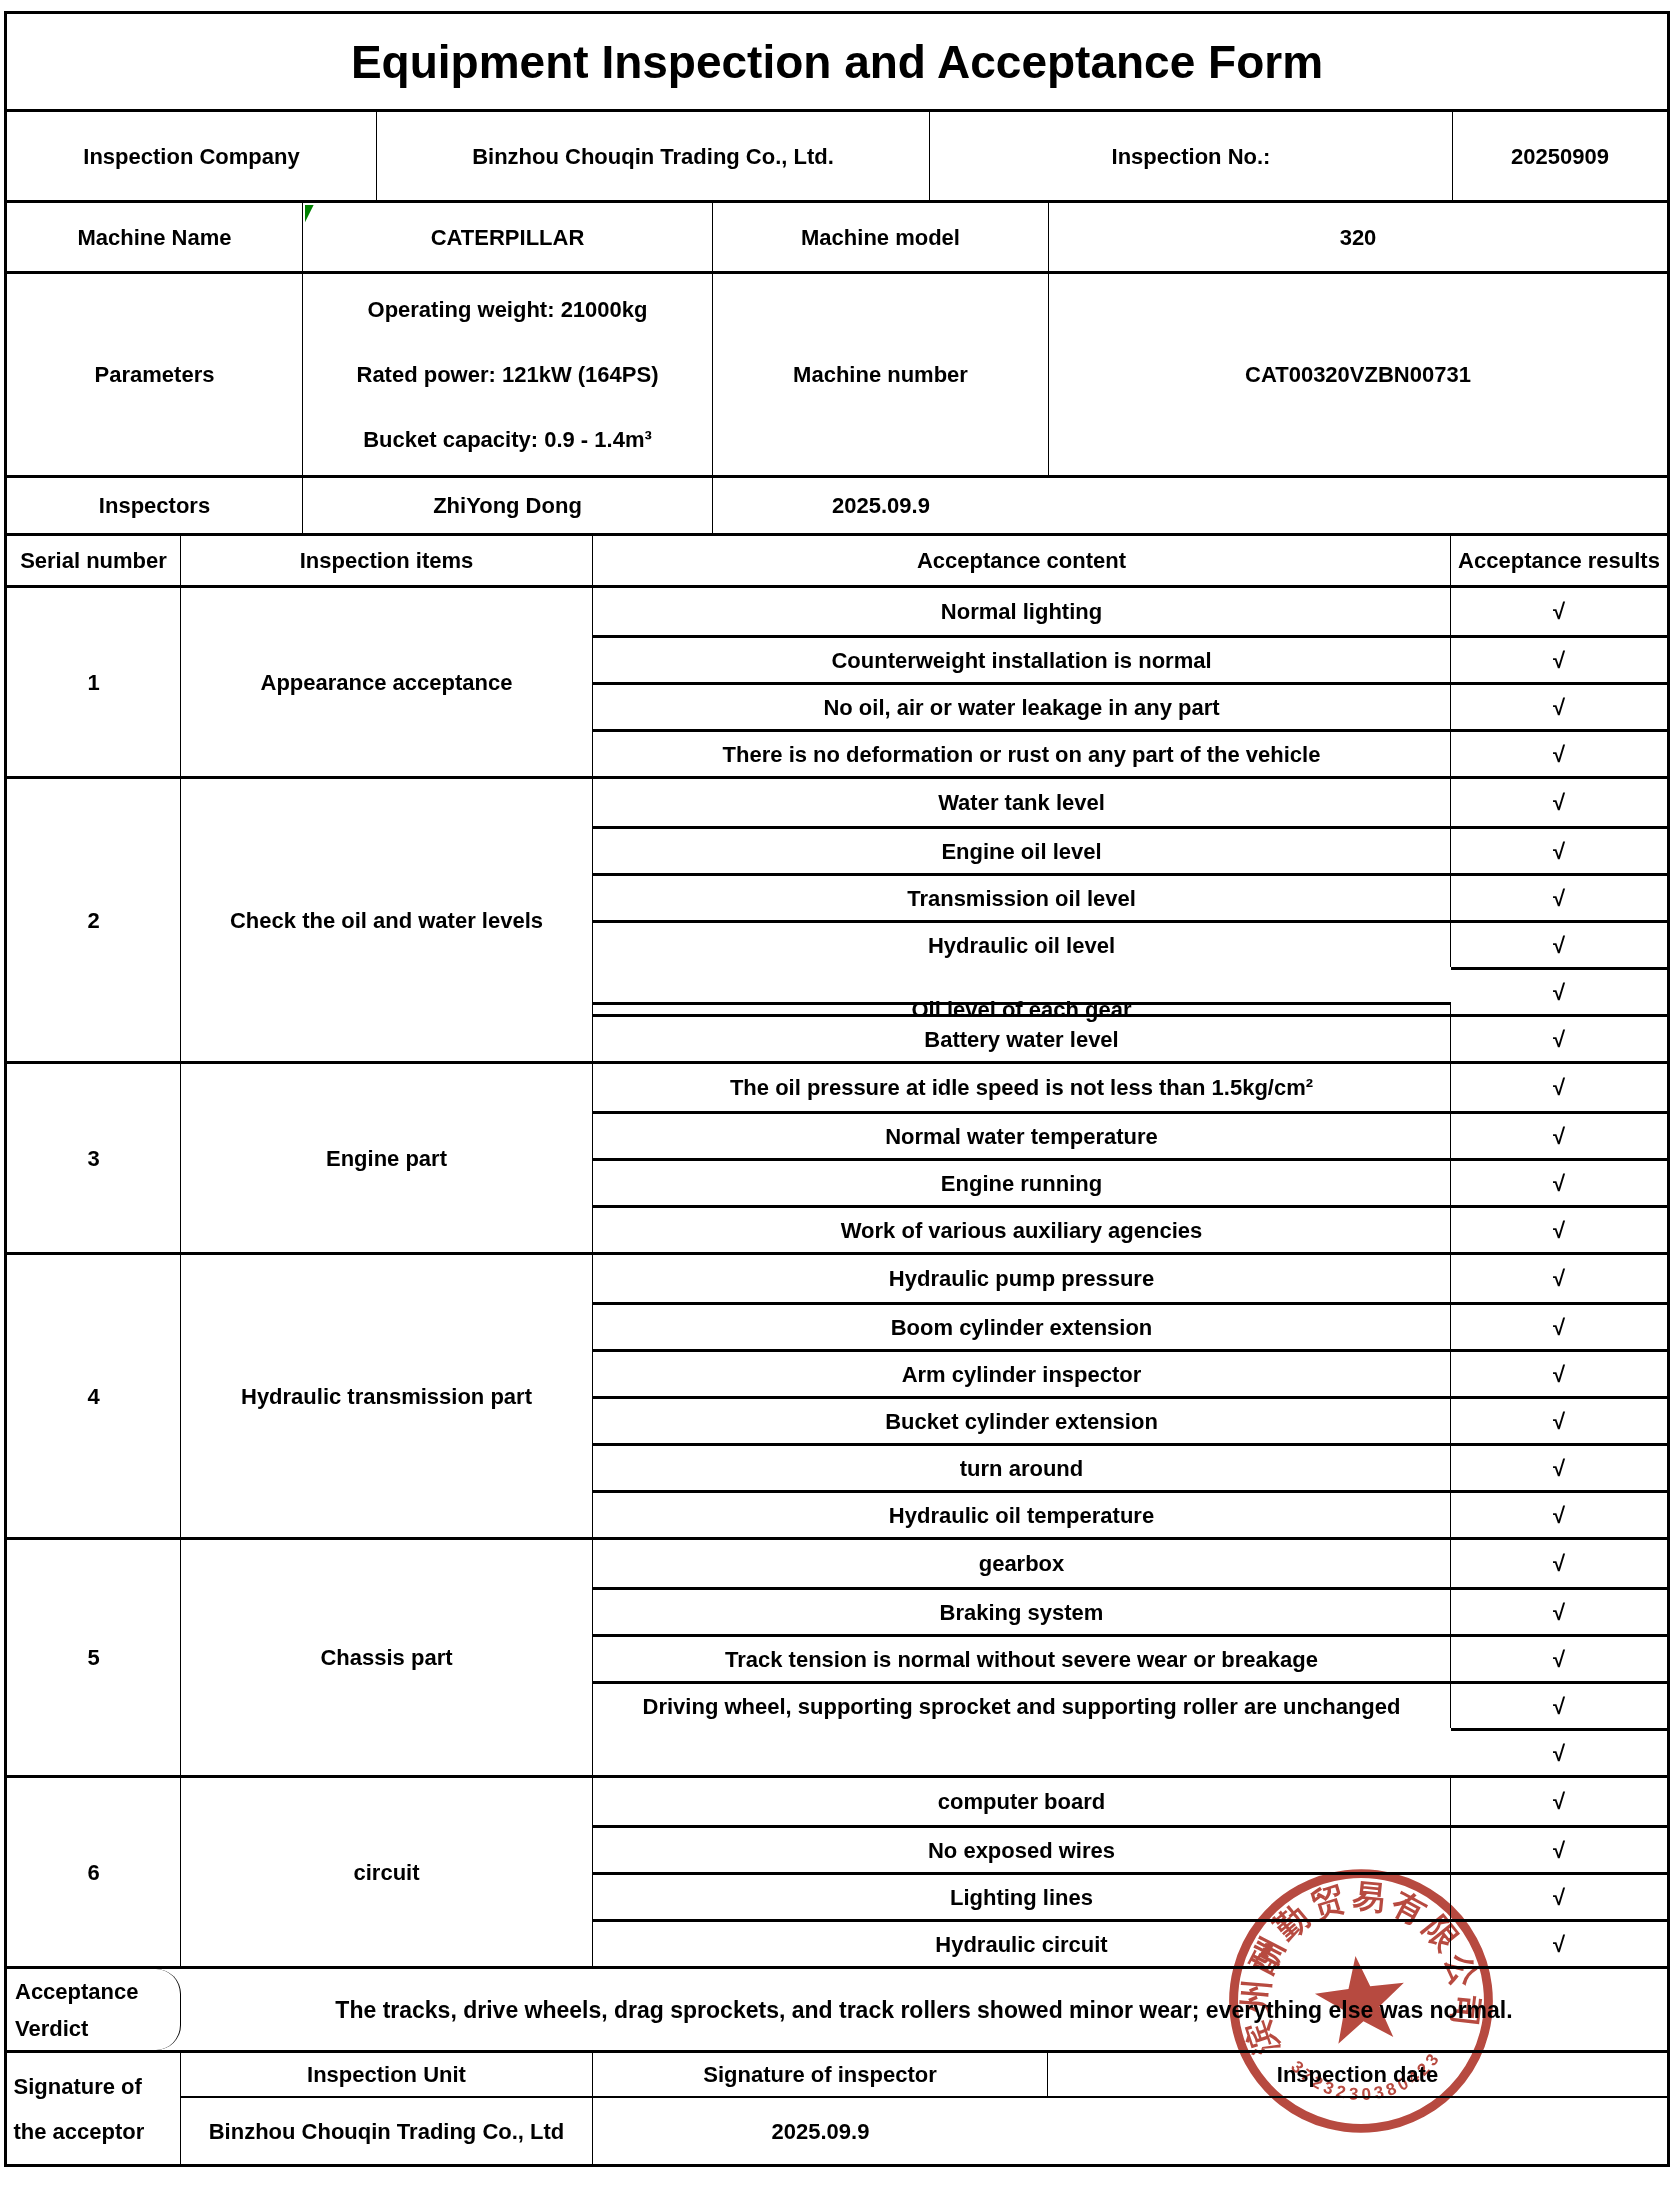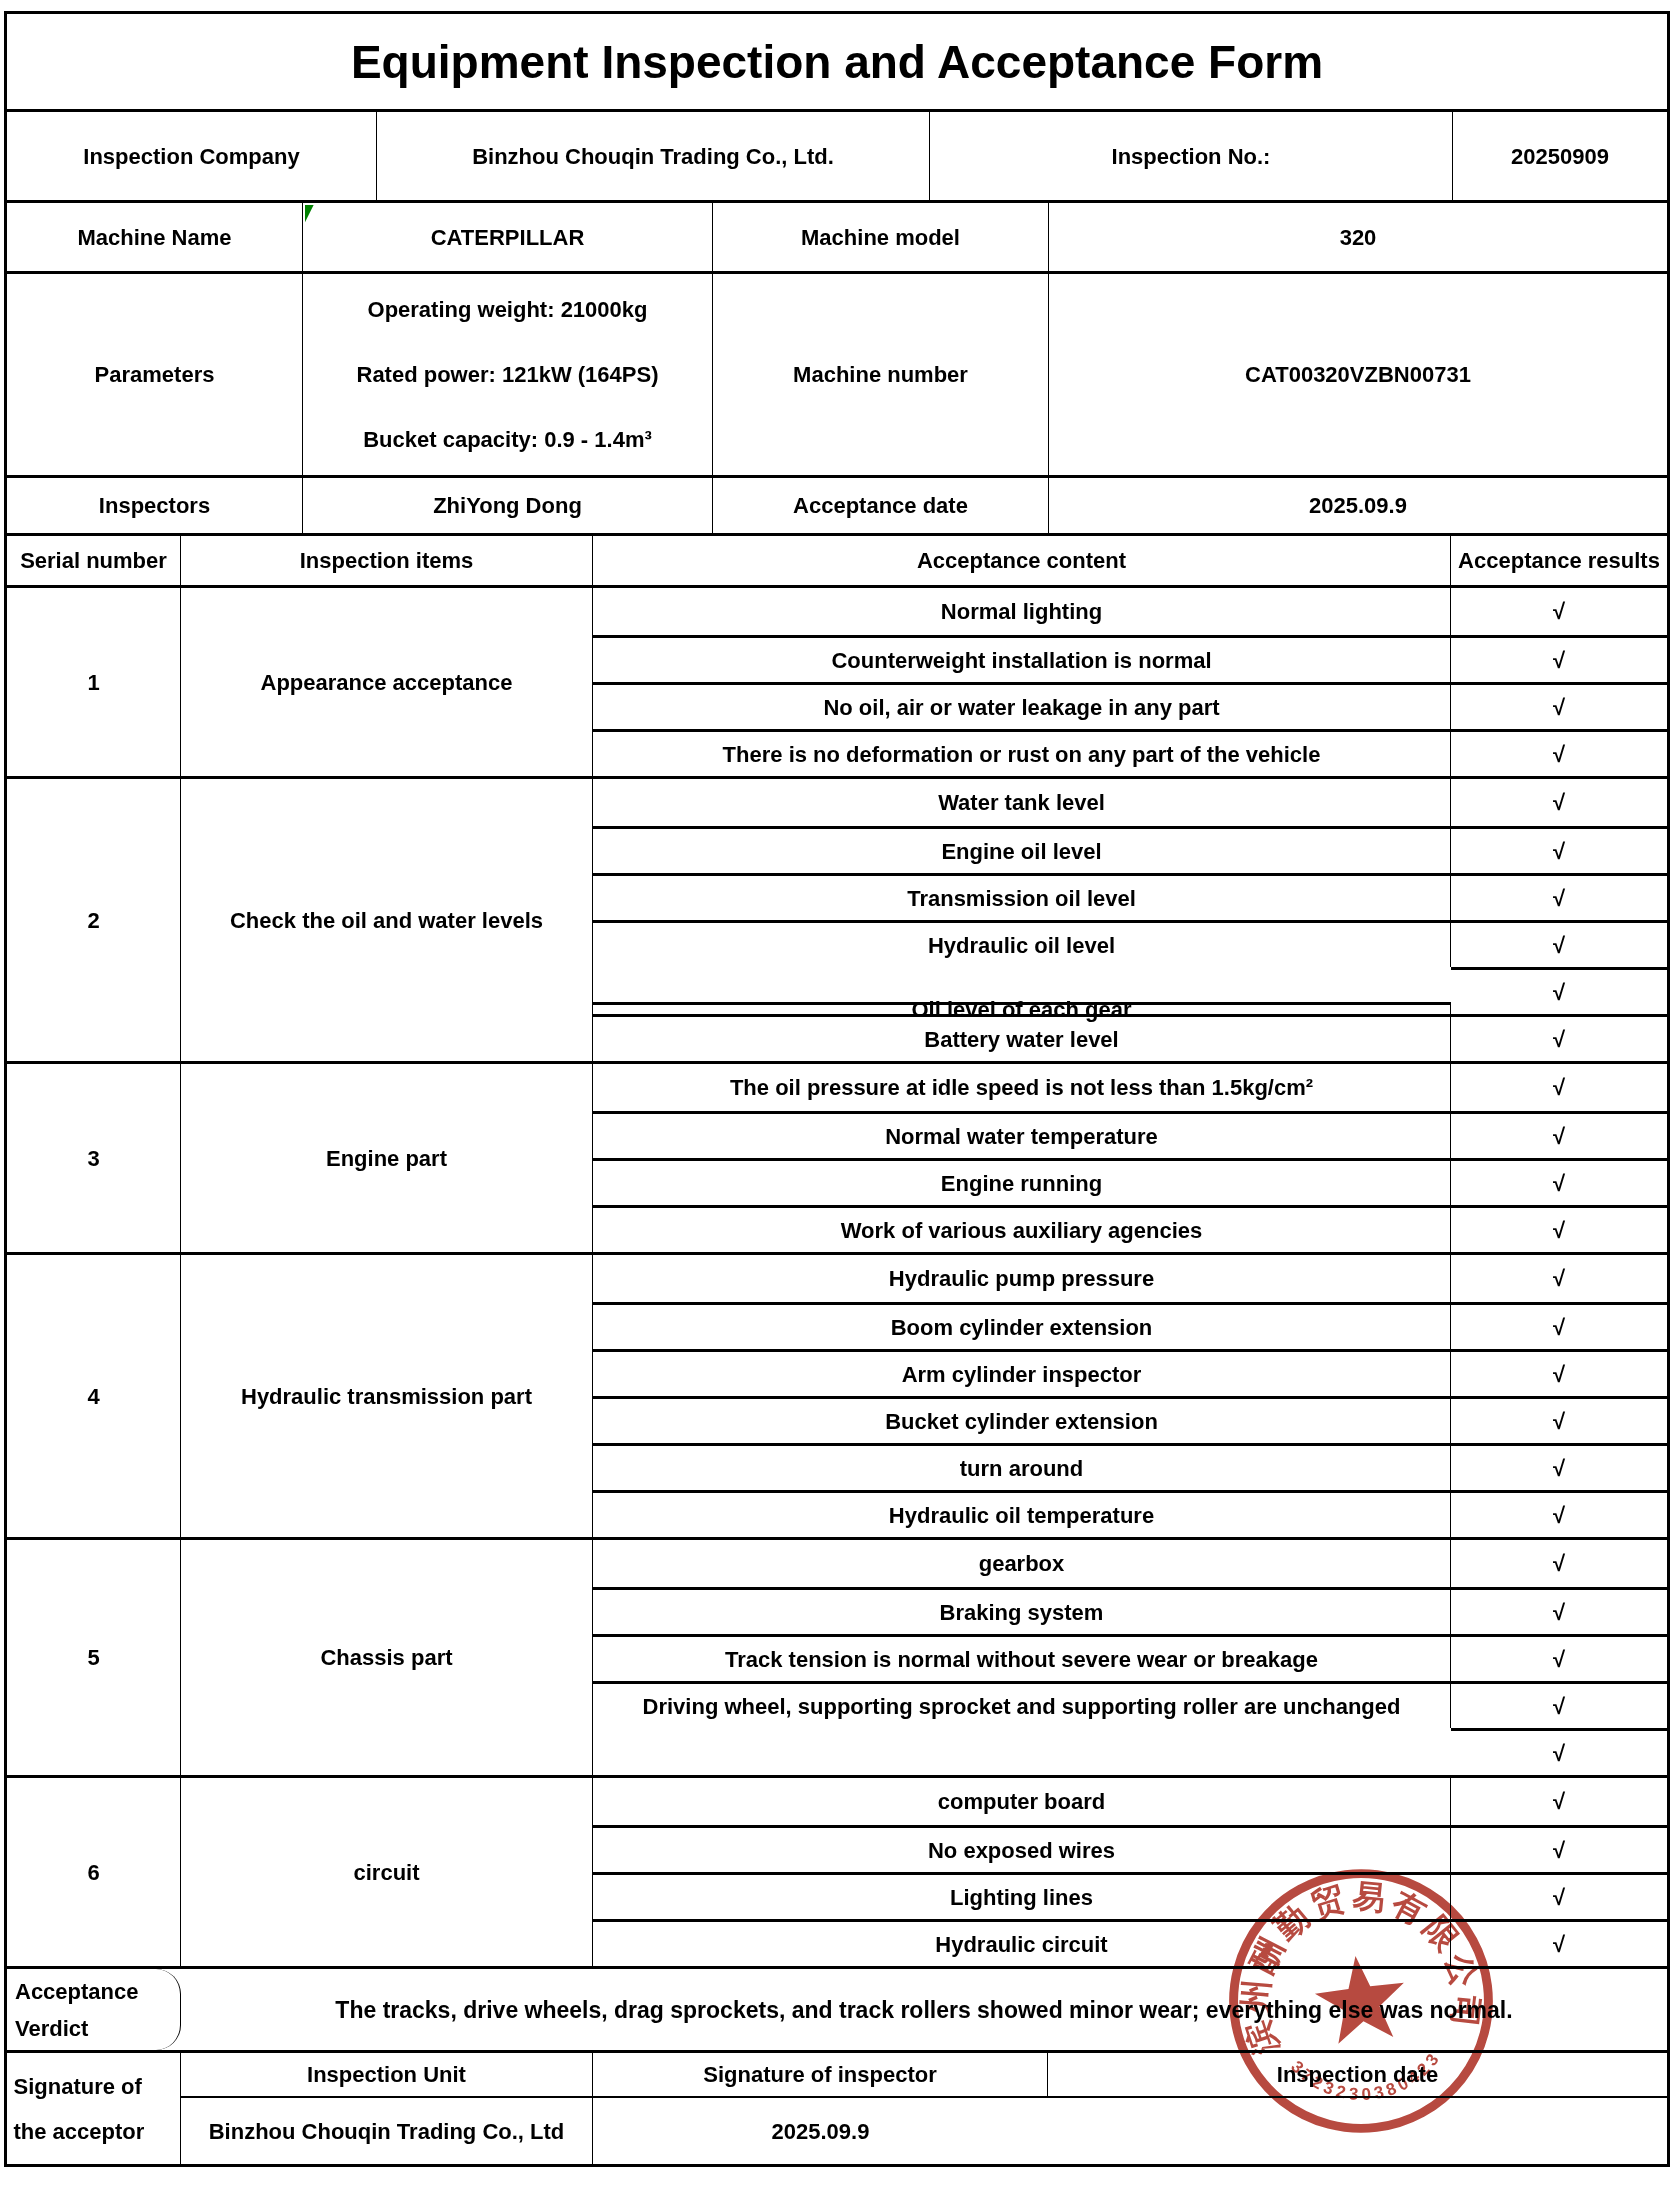--- a/index.html
+++ b/index.html
@@ -89,21 +89,20 @@
         <div>Rated power: 121kW (164PS)</div>
         <div>Bucket capacity: 0.9 - 1.4m³</div>
       </div>
       <div class="cell vr">Machine number</div>
       <div class="cell">CAT00320VZBN00731</div>
     </div>
 
     <div class="band-b row-inspectors">
       <div class="cell vr">Inspectors</div>
       <div class="cell vr">ZhiYong Dong</div>
-      <div class="cell vr">Acceptance date</div>
       <div class="cell">2025.09.9</div>
     </div>
 
     <div class="head-row">
       <div class="cell vr">Serial number</div>
       <div class="cell vr">Inspection items</div>
       <div class="cell vr">Acceptance content</div>
       <div class="cell">Acceptance results</div>
     </div>
 

